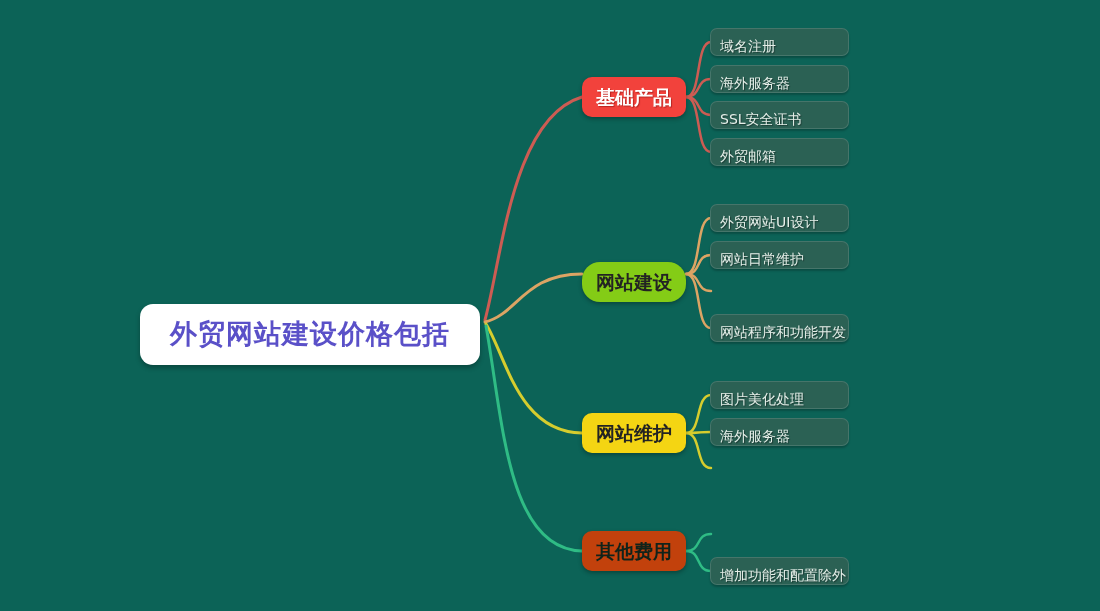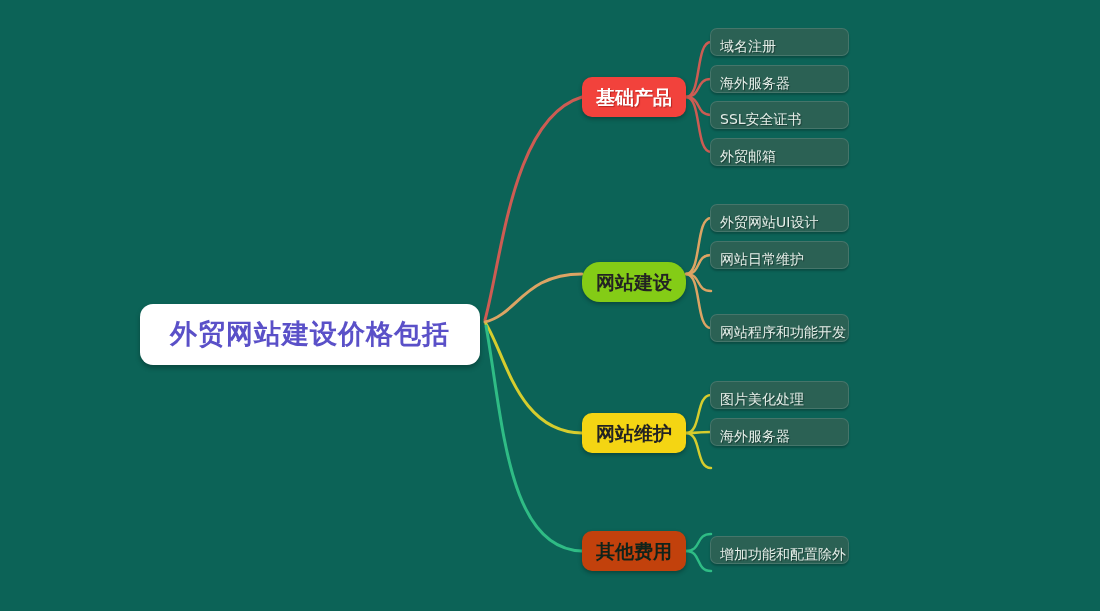--- a/index.html
+++ b/index.html
@@ -114,15 +114,15 @@
   <div class="child-node" style="top:101px">SSL安全证书</div>
   <div class="child-node" style="top:138px">外贸邮箱</div>
 
   <div class="child-node" style="top:204px">外贸网站UI设计</div>
   <div class="child-node" style="top:241px">网站日常维护</div>
   <div class="child-node" style="top:314px">网站程序和功能开发</div>
 
   <div class="child-node" style="top:381px">图片美化处理</div>
   <div class="child-node" style="top:418px">海外服务器</div>
 
-  <div class="child-node" style="top:536px">增加功能和配置除外</div>
+  <div class="child-node" style="top:557px">增加功能和配置除外</div>
 
 </div>
 
 </body></html>

